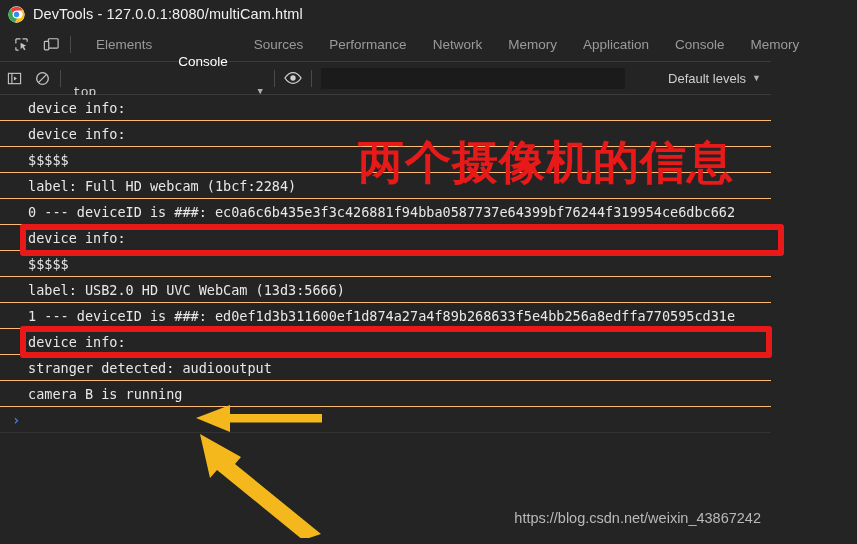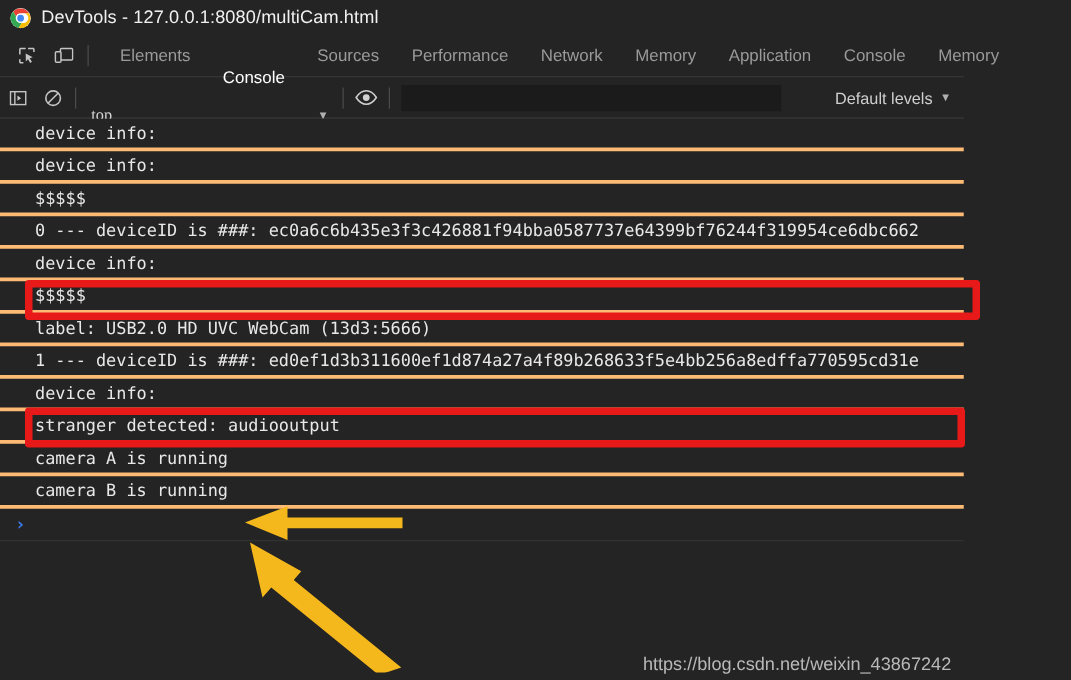--- a/index.html
+++ b/index.html
@@ -44,41 +44,41 @@
     height: 33px; background: #242424;
     display: flex; align-items: center;
     border-bottom: 1px solid #3b3b3b;
   }
   .cticon { width: 28px; height: 28px; display: flex; align-items: center; justify-content: center; cursor: pointer; flex: none; }
   .ctdiv { width: 1px; height: 17px; background: #4a4a4a; margin: 0 4px; flex: none; }
   .ctx-select {
     width: 205px; height: 22px; display: flex; align-items: center;
     justify-content: space-between; color: #d6d6d6; font-size: 13px;
     padding: 0 7px 0 8px; cursor: pointer;
-    font-family: Liberation Serif, serif;
+    font-family: Liberation Mono, monospace;
     margin-top: 28px;
   }
   .caret { font-size: 9px; color: #b0b0b0; }
   .filter-box {
     flex: 1; height: 21px; background: #1b1b1b; margin: 0 5px;
     display: flex; align-items: center; padding: 0 8px;
   }
   .filter-box span { color: #868686; font-size: 13px; margin-top: 48px; }
   .levels {
     color: #cfcfcf; font-size: 13px; padding: 0 10px 0 6px;
     display: flex; align-items: center; gap: 6px; cursor: pointer; white-space: nowrap;
     font-family: "Liberation Sans", sans-serif;
     margin-left: 32px;
   }
 
   
   .console { position: relative; background: #242424; }
   .logrow {
     height: 26px; display: flex; align-items: center;
-    border-bottom: 3px solid #fdba74; padding-left: 28px;
+    border-bottom: 1px solid #fdba74; padding-left: 28px;
     color: #e8e8e8; font-size: 13.5px;
     font-family: "DejaVu Sans Mono", "Liberation Mono", monospace;
     white-space: nowrap;
   }
   .promptrow {
     height: 26px; display: flex; align-items: center; padding-left: 12px;
     border-bottom: 1px solid #323232;
   }
   .prompt-chevron { color: #3a7cf0; font-size: 14px; font-weight: bold;
     font-family: "DejaVu Sans Mono", "Liberation Mono", monospace; }
@@ -88,21 +88,21 @@
     position: absolute; color: #e81919; font-weight: bold;
     font-family: "DejaVu Sans", sans-serif; letter-spacing: 1px;
     white-space: nowrap; pointer-events: none;
   }
   .redbox {
     position: absolute; border: 6px solid #e81919; border-radius: 3px;
     pointer-events: none;
   }
   .arrow-svg { position: absolute; pointer-events: none; }
   .watermark {
-    position: absolute; right: 10px; bottom: 4px;
+    position: absolute; right: 10px; bottom: 18px;
     color: #b9b9b9; font-size: 14.5px;
     font-family: "Liberation Sans", sans-serif; white-space: nowrap;
   }
 </style>
 </head>
 <body>
 
 <div id="app">
 
   <div class="titlebar">
@@ -206,51 +206,52 @@
     <div class="logrow">
         <span>device info:</span>
       </div>
     <div class="logrow">
         <span>device info:</span>
       </div>
     <div class="logrow">
         <span>$$$$$</span>
       </div>
     <div class="logrow">
+        <span>label: Full HD webcam (1bcf:2284)</span>
+      </div>
+    <div class="logrow">
         <span>0 --- deviceID is ###: ec0a6c6b435e3f3c426881f94bba0587737e64399bf76244f319954ce6dbc662</span>
       </div>
     <div class="logrow">
         <span>device info:</span>
       </div>
     <div class="logrow">
         <span>$$$$$</span>
       </div>
     <div class="logrow">
         <span>label: USB2.0 HD UVC WebCam (13d3:5666)</span>
       </div>
     <div class="logrow">
         <span>1 --- deviceID is ###: ed0ef1d3b311600ef1d874a27a4f89b268633f5e4bb256a8edffa770595cd31e</span>
       </div>
     <div class="logrow">
         <span>device info:</span>
       </div>
     <div class="logrow">
         <span>stranger detected: audiooutput</span>
-      </div>
-    <div class="logrow">
-        <span>camera A is running</span>
       </div>
     <div class="logrow">
         <span>camera B is running</span>
       </div>
     <div class="promptrow">
       <span class="prompt-chevron">›</span>
     </div>
   </div>
 
+  <div class="anno-cn" style="left:358px; top:132px; font-size:46px;">两个摄像机的信息</div>
 
   <div class="redbox" style="left:20px; top:224px; width:764px; height:32px;"></div>
   <div class="redbox" style="left:20px; top:326px; width:752px; height:32px;"></div>
 
   <svg class="arrow-svg" style="left:190px; top:403px;" width="136" height="36" viewBox="0 0 136 36">
     <path d="M132 19.5 L40 19.5 L40 29 L6 15 L40 2 L40 11 L132 11 Z" fill="#f5b81c"></path>
   </svg>
 
   <svg class="arrow-svg" style="left:189px; top:428px;" width="140" height="110" viewBox="0 0 140 110">
     <path d="M132 106 L46 36 L52 29 L11 6 L21 50 L28 42 L114 112 Z" fill="#f5b81c"></path>

